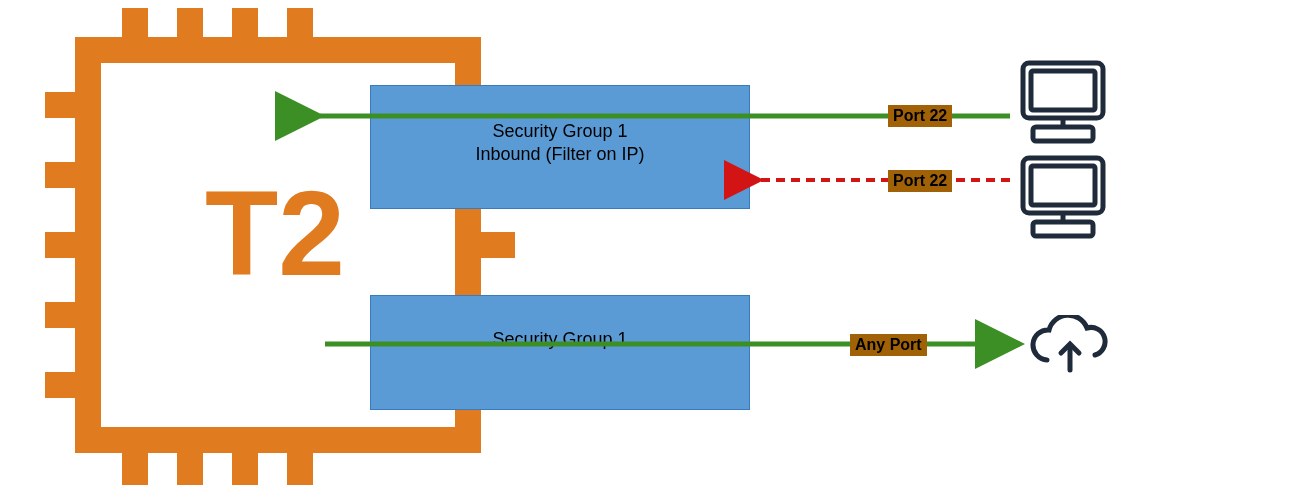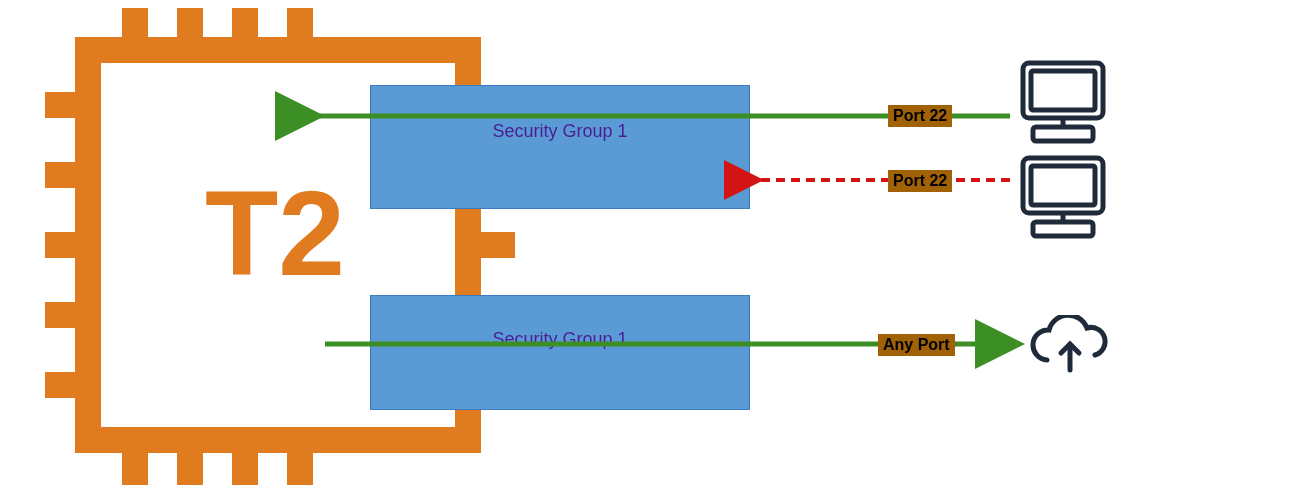--- a/index.html
+++ b/index.html
@@ -16,40 +16,40 @@
     overflow: hidden;
   }
   svg { display: block; }
 
   .sg-box {
     position: absolute;
     background: #5b9bd5;
     border: 1px solid #3a7bbf;
     box-sizing: border-box;
     text-align: center;
-    color: #4c1d95;
+    color: #000000;
     font-size: 18px;
     line-height: 1.25;
     padding-top: 20px;
   }
   .sg-box.top   { left: 370px; top:  85px; width: 380px; height: 124px; padding-top: 34px; }
   .sg-box.bot   { left: 370px; top: 295px; width: 380px; height: 115px; padding-top: 32px; }
 
   .port-label {
     position: absolute;
     background: #a16207;
     font-size: 16px;
     font-weight: bold;
     border: 1px solid rgba(0,0,0,0);
     padding: 1px 4px;
     white-space: nowrap;
   }
   .port-label.p1 { left: 888px; top: 105px; }
   .port-label.p2 { left: 888px; top: 170px; }
-  .port-label.p3 { left: 878px; top: 334px; }
+  .port-label.p3 { left: 850px; top: 334px; }
 
   .arrow {
     position: absolute;
     pointer-events: none;
   }
 </style>
 </head>
 <body>
 
 <div class="stage">
@@ -79,20 +79,21 @@
       <line x1="470" y1="175" x2="515" y2="175"></line>
       <line x1="470" y1="245" x2="515" y2="245"></line>
       <line x1="470" y1="315" x2="515" y2="315"></line>
       <line x1="470" y1="385" x2="515" y2="385"></line>
     </g>
     <text x="275" y="275" fill="#e07b1f" font-size="120" font-weight="bold" font-family="Arial, Helvetica, sans-serif" text-anchor="middle">T2</text>
   </svg>
 
   <div class="sg-box top">
     <div>Security Group 1</div>
+    <div>Inbound (Filter on IP)</div>
   </div>
   <div class="sg-box bot">
     <div>Security Group 1</div>
   </div>
 
   <svg class="arrow" width="1308" height="502">
     <defs>
       <marker id="ah-green-l" markerWidth="12" markerHeight="12" refX="3" refY="6" orient="auto">
         <path d="M12,1 L2,6 L12,11 Z" fill="#3c8f24"></path>
       </marker>

